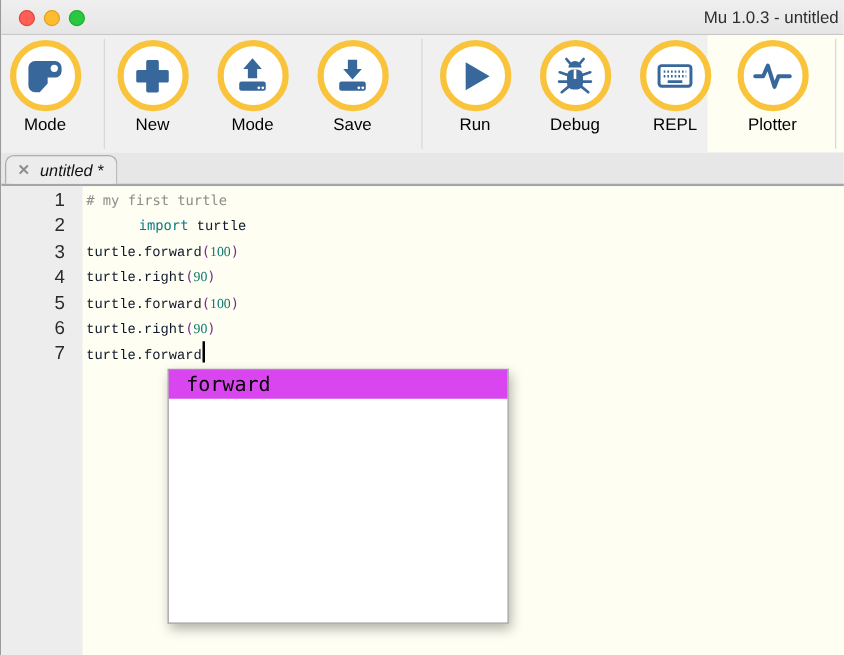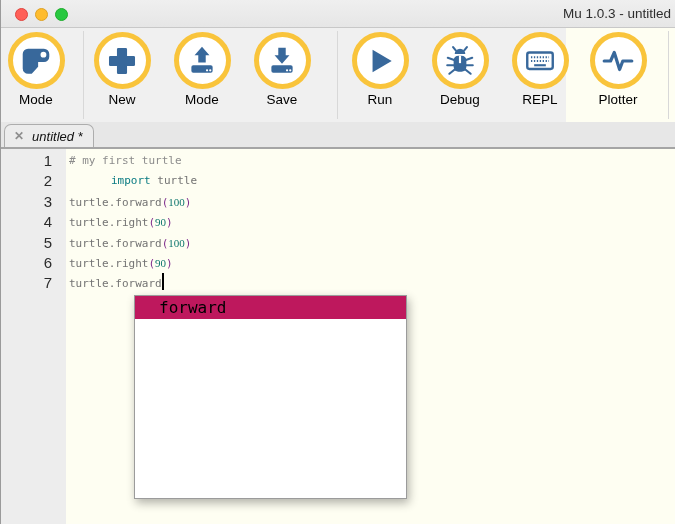--- a/index.html
+++ b/index.html
@@ -67,37 +67,37 @@
   }
   .line-num {
     height:20.4px; line-height:20.4px; text-align:right; padding-right:14px;
     font-family:"Liberation Sans", sans-serif;
     font-size:15px; color:#2B2B2B;
   }
   .code-lines { position:absolute; left:65px; top:0; right:0; padding:2px 0 0 3px; }
   .code-line { height:20.4px; line-height:20.4px; font-size:11px; white-space:pre; }
   .seg-comment { color:#8C8C8C; }
   .seg-keyword { color:#0A7B83;margin-left:42px; }
-  .seg-plain   { color:#737373; }
+  .seg-plain   { color:#0f172a;font-family:Liberation Mono, monospace; }
   .seg-number  { color:#0f766e;font-family:Liberation Serif, serif; }
   .seg-paren   { color:#7D2B8C; }
   .caret {
     display:inline-block; width:2px; height:17px; background:#000;
     vertical-align:-3px; margin-left:0.5px;
   }
 
   
   .autocomplete {
     position:absolute; left:133px; top:146px; width:273px; height:204px;
     background:#FFFFFF; border:1px solid #9B9B9B;
     box-shadow:2px 4px 9px rgba(0,0,0,0.30);
   }
   .ac-item {
-    height:23px; line-height:23px; background:#be185d; color:#000;
-    font-size:16px; padding-left:24px; font-family:"DejaVu Sans Mono", monospace;
+    height:23px; line-height:23px; background:#d946ef; color:#000;
+    font-size:16px; padding-left:14px; font-family:"DejaVu Sans Mono", monospace;
   }
 </style>
 </head>
 <body>
 
 <div class="window">
 
   <div class="titlebar">
     <div class="traffic">
       <span class="light red"></span>

